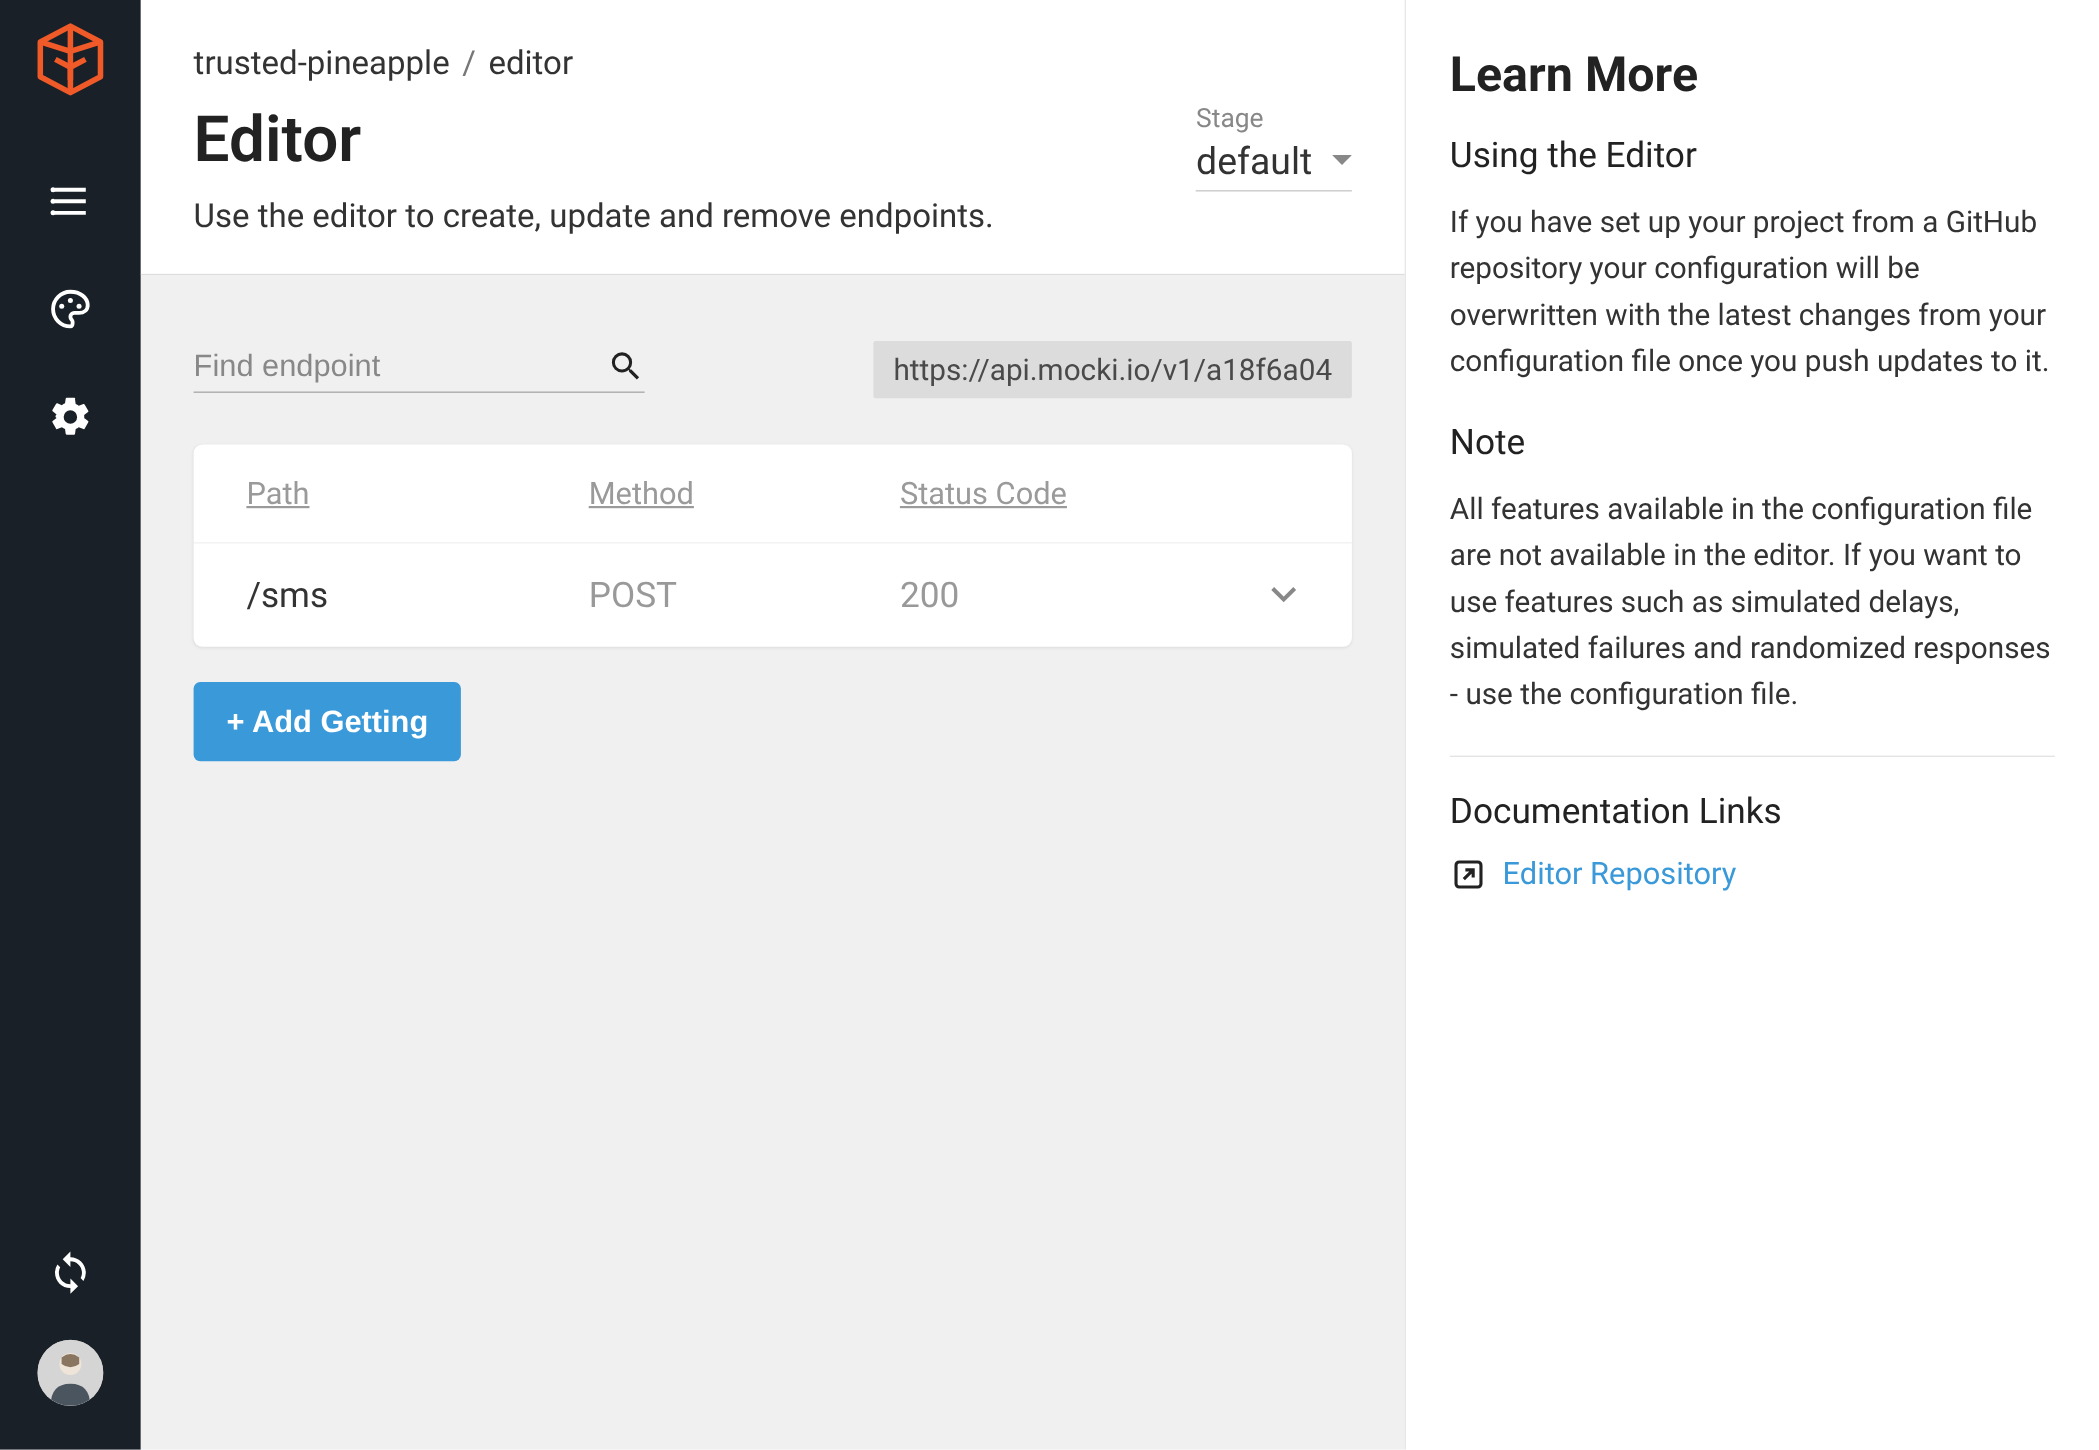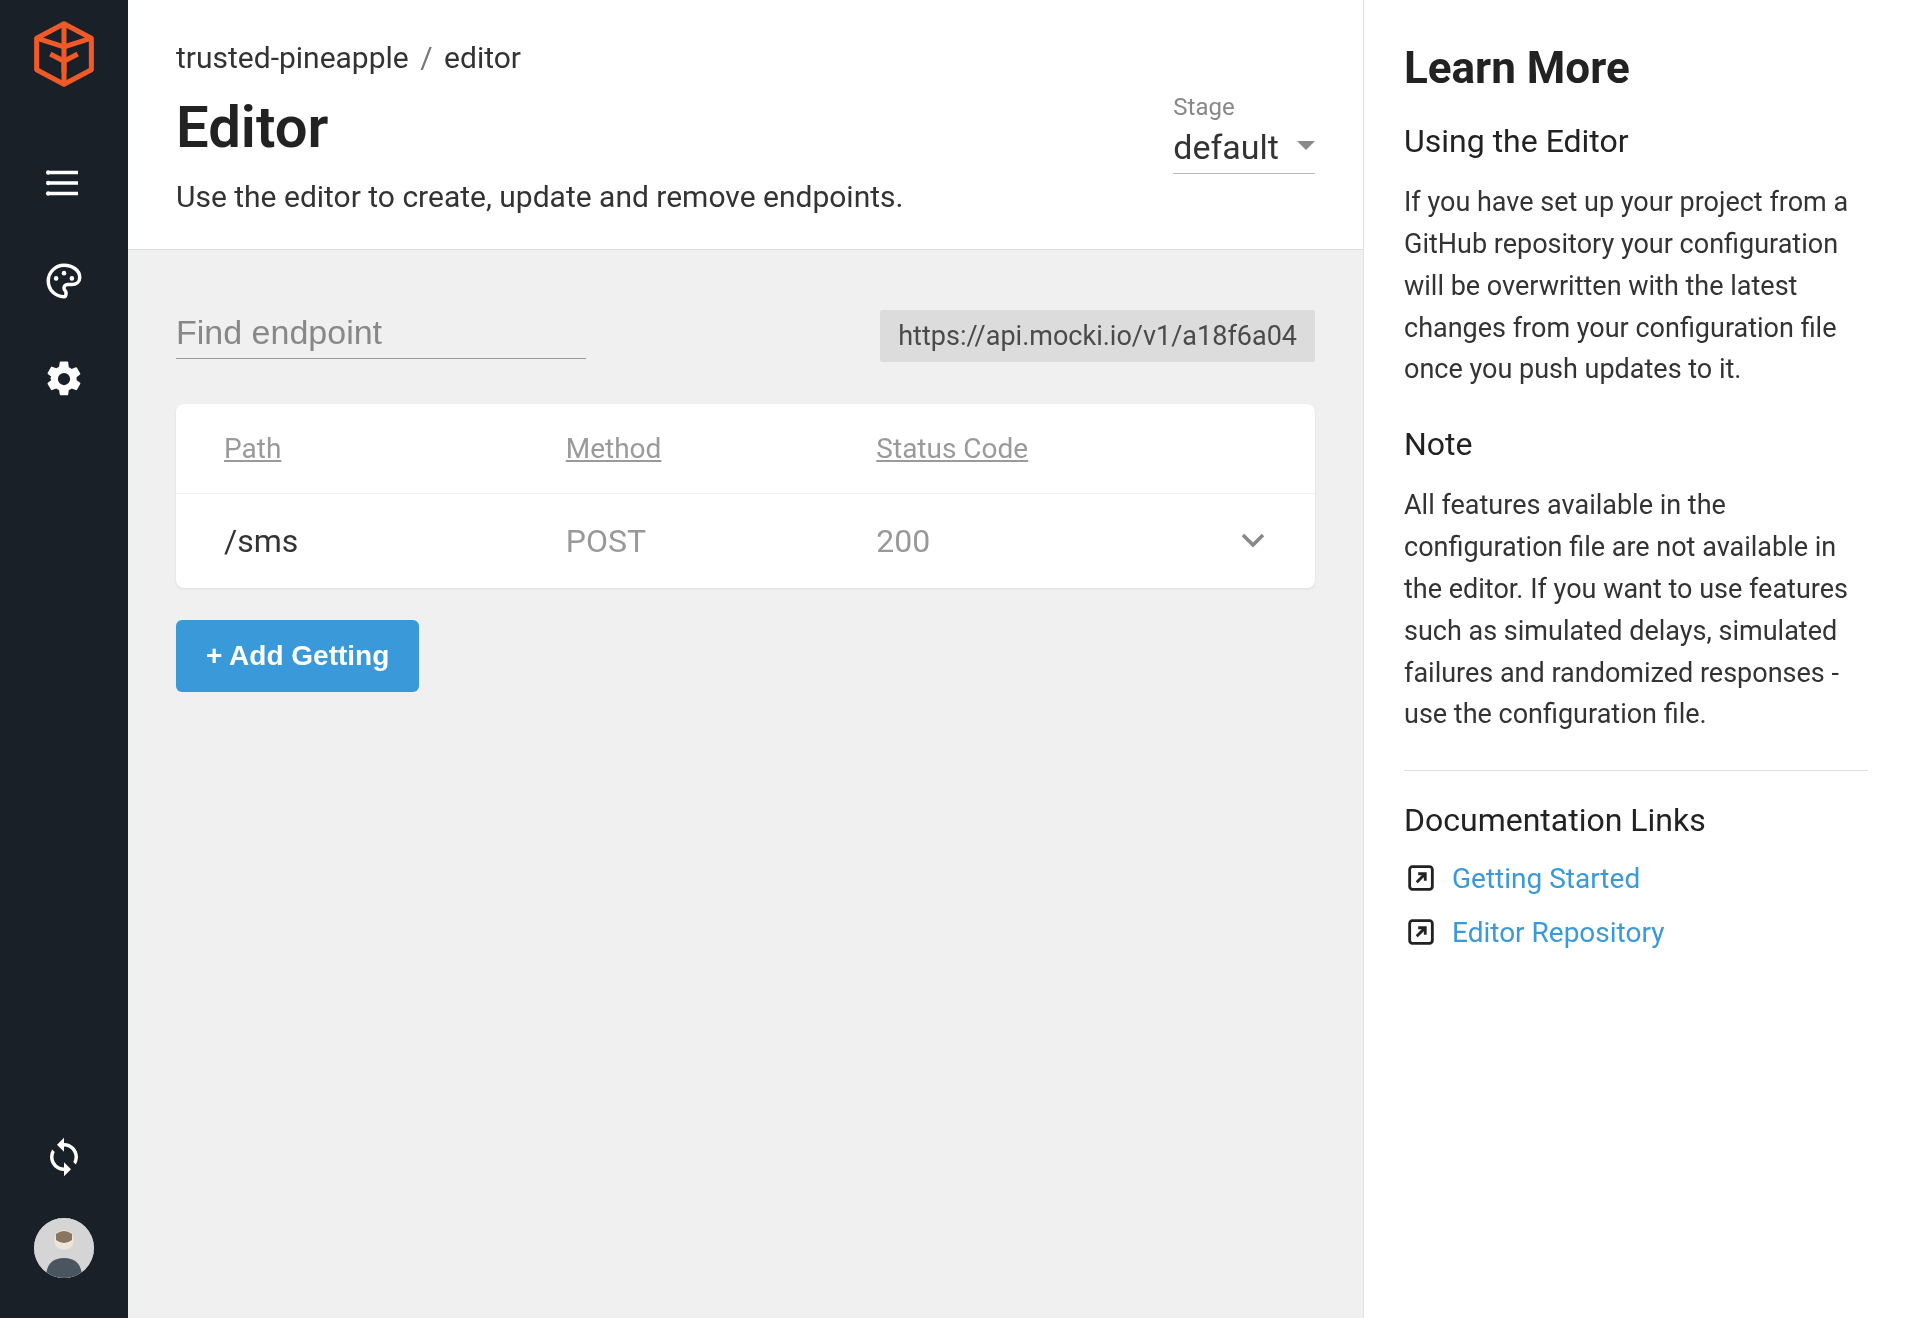--- a/index.html
+++ b/index.html
@@ -98,21 +98,21 @@
     .search-wrap {
       display: flex;
       align-items: center;
       border-bottom: 1px solid #999;
       width: 410px;
       padding-bottom: 6px;
     }
     .search-input {
       border: none;
       background: transparent;
-      font-size: 34px;
+      font-size: 28px;
       flex: 1;
       outline: none;
       color: #8b5cf6;
     }
     .search-input::placeholder { color: #888; }
     .search-wrap svg { width: 34px; height: 34px; fill: #222; }
     .api-url {
       background: #dcdcdc;
       padding: 10px 18px;
       font-size: 27px;
@@ -145,21 +145,21 @@
       background: #3a99d8;
       color: #fff;
       font-size: 28px;
       font-weight: 600;
       padding: 20px 30px;
       border: none;
       border-radius: 6px;
       cursor: pointer;
     }
     .right-panel {
-      width: 545px;
+      width: 631px;
       border-left: 1px solid #e2e2e2;
       padding: 42px 40px;
       flex-shrink: 0;
     }
     .rp-h1 { font-size: 44px; font-weight: 700; color: #222; margin-bottom: 28px; }
     .rp-h2 { font-size: 32px; font-weight: 400; color: #222; margin-bottom: 22px; }
     .rp-p { font-size: 27px; color: #333; line-height: 1.55; margin-bottom: 34px; }
     .rp-hr { border: none; border-top: 1px solid #ddd; margin: 0 0 30px 0; }
     .doc-link {
       display: flex;
@@ -286,23 +286,16 @@
     <p class="rp-p">If you have set up your project from a GitHub repository your configuration will be overwritten with the latest changes from your configuration file once you push updates to it.</p>
     <h3 class="rp-h2">Note</h3>
     <p class="rp-p">All features available in the configuration file are not available in the editor. If you want to use features such as simulated delays, simulated failures and randomized responses - use the configuration file.</p>
     <hr class="rp-hr">
     <h3 class="rp-h2">Documentation Links</h3>
     <div class="doc-link">
       <svg viewBox="0 0 24 24">
           <rect x="4" y="4" width="16" height="16" rx="2"></rect>
           <path d="M9 15 L15 9 M10 9 H15 V14"></path>
         </svg>
-      <span>Getting Started</span>
-    </div>
-    <div class="doc-link">
-      <svg viewBox="0 0 24 24">
-          <rect x="4" y="4" width="16" height="16" rx="2"></rect>
-          <path d="M9 15 L15 9 M10 9 H15 V14"></path>
-        </svg>
       <span>Editor Repository</span>
     </div>
   </div>
 </div>
 
 </body></html>

